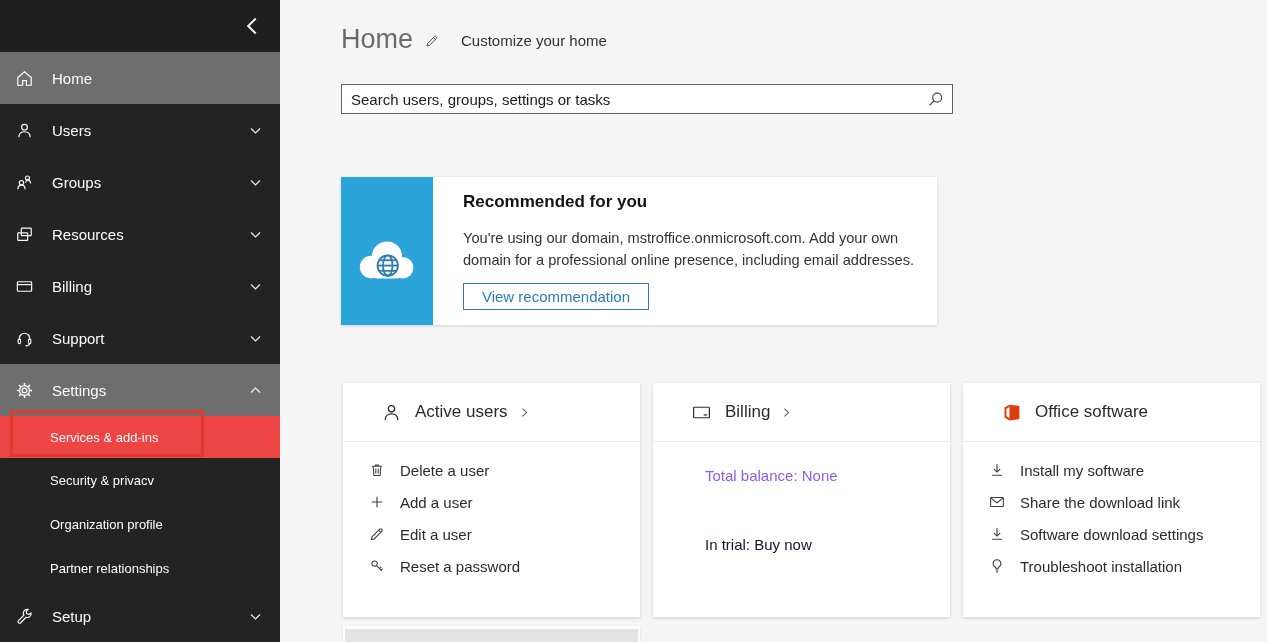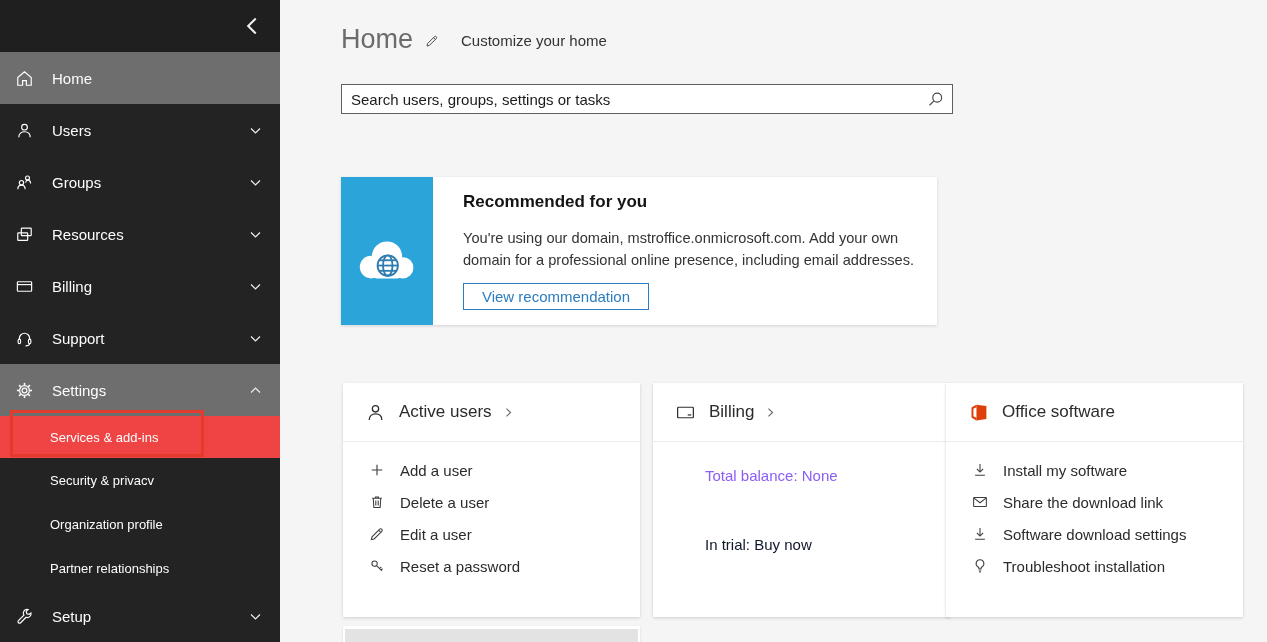--- a/index.html
+++ b/index.html
@@ -37,21 +37,21 @@
   .search-icn svg { width:100%; height:100%; display:block; }
   
   .rec-card { position:absolute; left:61px; top:177px; width:596px; height:148px; background:#fff; box-shadow:0 1px 3px rgba(0,0,0,.14); }
   .rec-blue { position:absolute; left:0; top:0; width:92px; height:148px; background:#2ba4da; display:flex; align-items:center; justify-content:center; }
   .rec-blue svg { width:68px; height:50px; margin-top:18px; }
   .rec-title { position:absolute; left:122px; top:15px; font-size:17px; font-weight:bold; color:#141414; }
   .rec-text { position:absolute; left:122px; top:50px; width:462px; font-size:14.6px; line-height:1.52; color:#333; }
   .rec-btn { position:absolute; left:122px; top:106px; width:186px; height:27px; background:#fff; border:1px solid #2b7cc0; color:#2b7cc0; font-size:15px; font-family:inherit; cursor:pointer; }
   
   .card { position:absolute; top:383px; width:297px; height:234px; background:#fff; box-shadow:0 1px 3px rgba(0,0,0,.16); }
-  .card-head { height:59px; display:flex; align-items:center; padding-left:22px; border-bottom:1px solid #ececec; cursor:pointer; }
+  .card-head { height:59px; display:flex; align-items:center; padding-left:38px; border-bottom:1px solid #ececec; cursor:pointer; }
   .card-head .hicn { width:21px; height:21px; color:#2e2e2e; flex:none; }
   .card-head .hicn svg { width:100%; height:100%; display:block; }
   .card-head .htitle { margin-left:13px; font-size:17px; color:#2b2b2b; }
   .card-head .hchev { margin-left:11px; width:11px; height:11px; color:#666; }
   .card-head .hchev svg { width:100%; height:100%; display:block; }
   .card-items { padding-top:12px; }
   .item { height:32px; display:flex; align-items:center; padding-left:25px; cursor:pointer; }
   .item .iicn { width:18px; height:18px; color:#3d3d3d; flex:none; }
   .item .iicn svg { width:100%; height:100%; display:block; }
   .item .ilbl { margin-left:14px; font-size:15px; color:#2b2b2b; }
@@ -280,33 +280,33 @@
         <span class="htitle">Active users</span>
         <span class="hchev">
           <svg viewBox="0 0 16 16">
               <path d="M5 2.5 L11 8 L5 13.5" fill="none" stroke="currentColor" stroke-width="1.6"></path>
             </svg>
         </span>
       </div>
       <div class="card-items">
         <div class="item">
           <span class="iicn">
+            <svg viewBox="0 0 24 24" fill="none" stroke="currentColor" stroke-width="1.4">
+                <path d="M5.5 7 H18.5 M10 7 V5.2 H14 V7 M7 7 L7.8 19.3 H16.2 L17 7 M10.4 10 V16.6 M13.6 10 V16.6"></path>
+              </svg>
+          </span>
+          <span class="ilbl">Delete a user</span>
+        </div>
+        <div class="item">
+          <span class="iicn">
             <svg viewBox="0 0 24 24">
                 <path d="M12 5 V19 M5 12 H19" stroke="currentColor" stroke-width="1.5" fill="none"></path>
               </svg>
           </span>
           <span class="ilbl">Add a user</span>
-        </div>
-        <div class="item">
-          <span class="iicn">
-            <svg viewBox="0 0 24 24" fill="none" stroke="currentColor" stroke-width="1.4">
-                <path d="M5.5 7 H18.5 M10 7 V5.2 H14 V7 M7 7 L7.8 19.3 H16.2 L17 7 M10.4 10 V16.6 M13.6 10 V16.6"></path>
-              </svg>
-          </span>
-          <span class="ilbl">Delete a user</span>
         </div>
         <div class="item">
           <span class="iicn">
             <svg viewBox="0 0 24 24">
                 <path d="M4.5 19.5 l.9-3.7 L15.6 5.6 a1.95 1.95 0 0 1 2.76 2.76 L8.2 18.6 Z M14.3 7 l2.7 2.7" fill="none" stroke="currentColor" stroke-width="1.4"></path>
               </svg>
           </span>
           <span class="ilbl">Edit a user</span>
         </div>
         <div class="item">
@@ -333,21 +333,21 @@
         <span class="hchev">
           <svg viewBox="0 0 16 16">
               <path d="M5 2.5 L11 8 L5 13.5" fill="none" stroke="currentColor" stroke-width="1.6"></path>
             </svg>
         </span>
       </div>
       <div class="bill-line1">Total balance: None</div>
       <div class="bill-line2">In trial: Buy now</div>
     </section>
 
-    <section class="card" style="left:666px">
+    <section class="card" style="left:683px">
       <div class="card-head">
         <span class="hicn">
           <svg viewBox="0 0 24 24">
               <polygon points="9.5,3 21,4.6 21,19.4 9.5,21" fill="#dc3e0c"></polygon>
               <polygon points="9.5,3 4,6.2 4,17.8 9.5,21" fill="#dc3e0c"></polygon>
               <polygon points="6.2,7.6 9.5,5.9 9.5,18.1 6.2,16.4" fill="#ffffff"></polygon>
             </svg>
         </span>
         <span class="htitle">Office software</span>
       </div>

